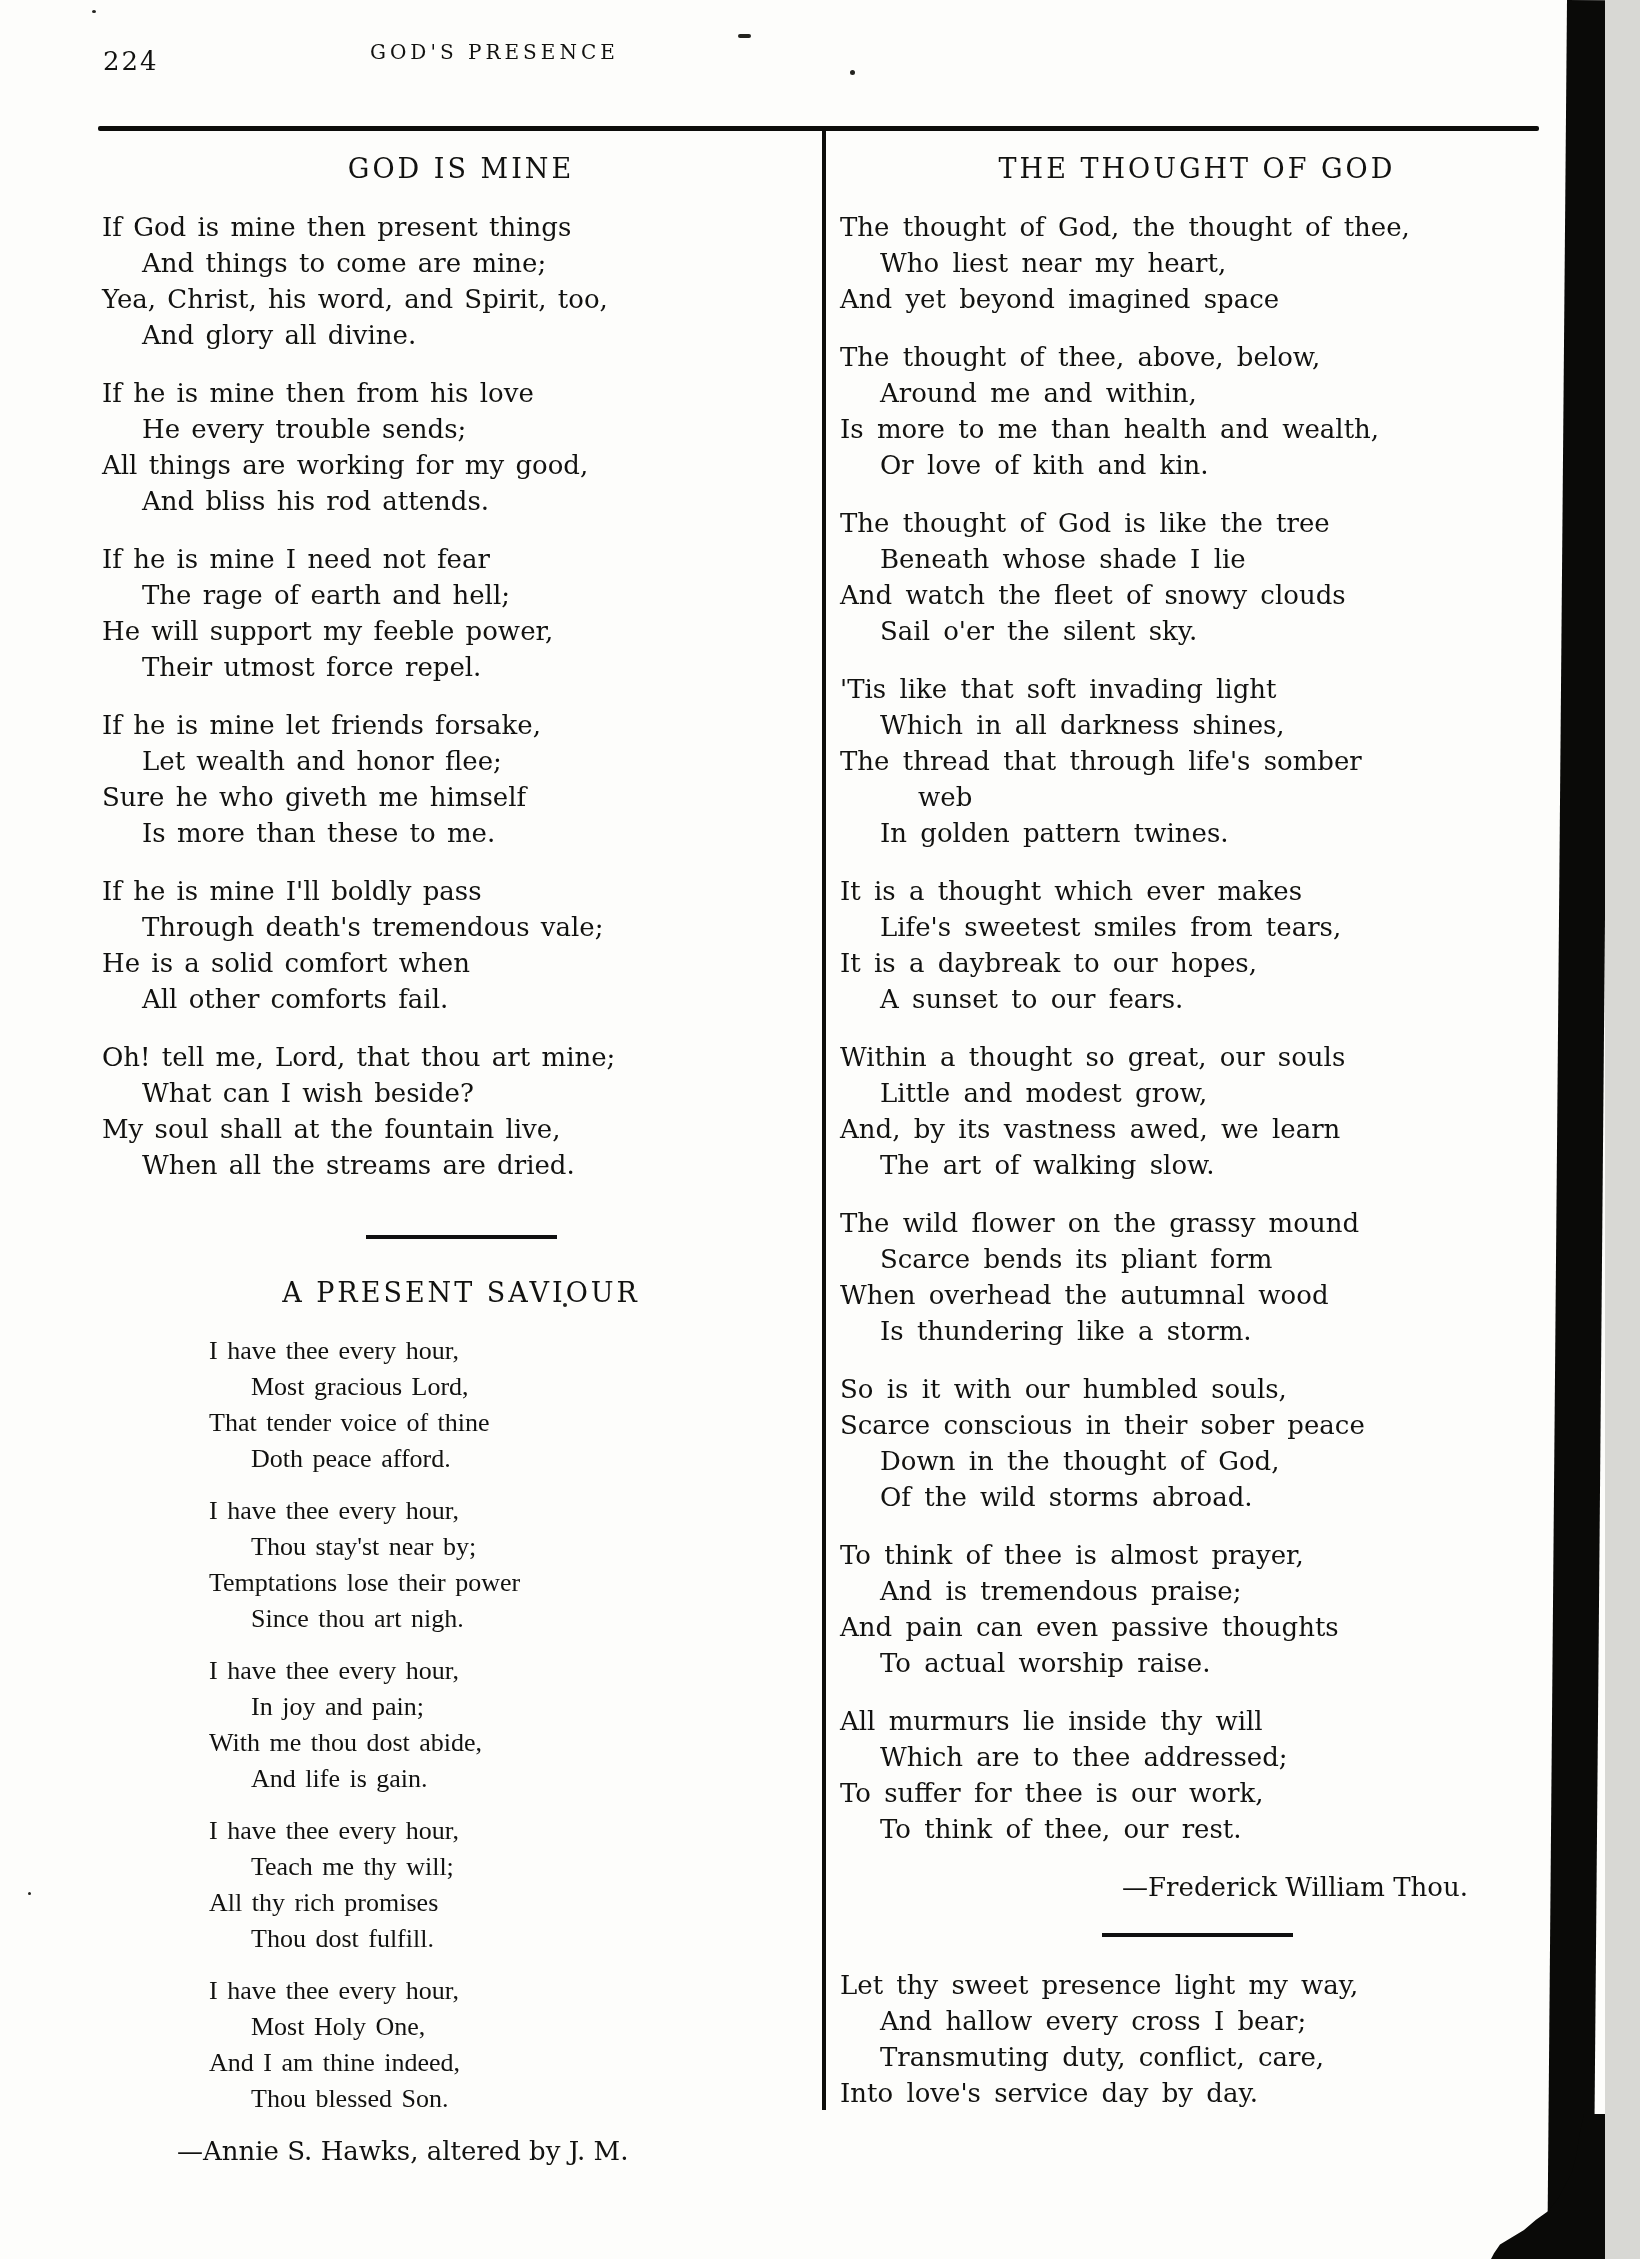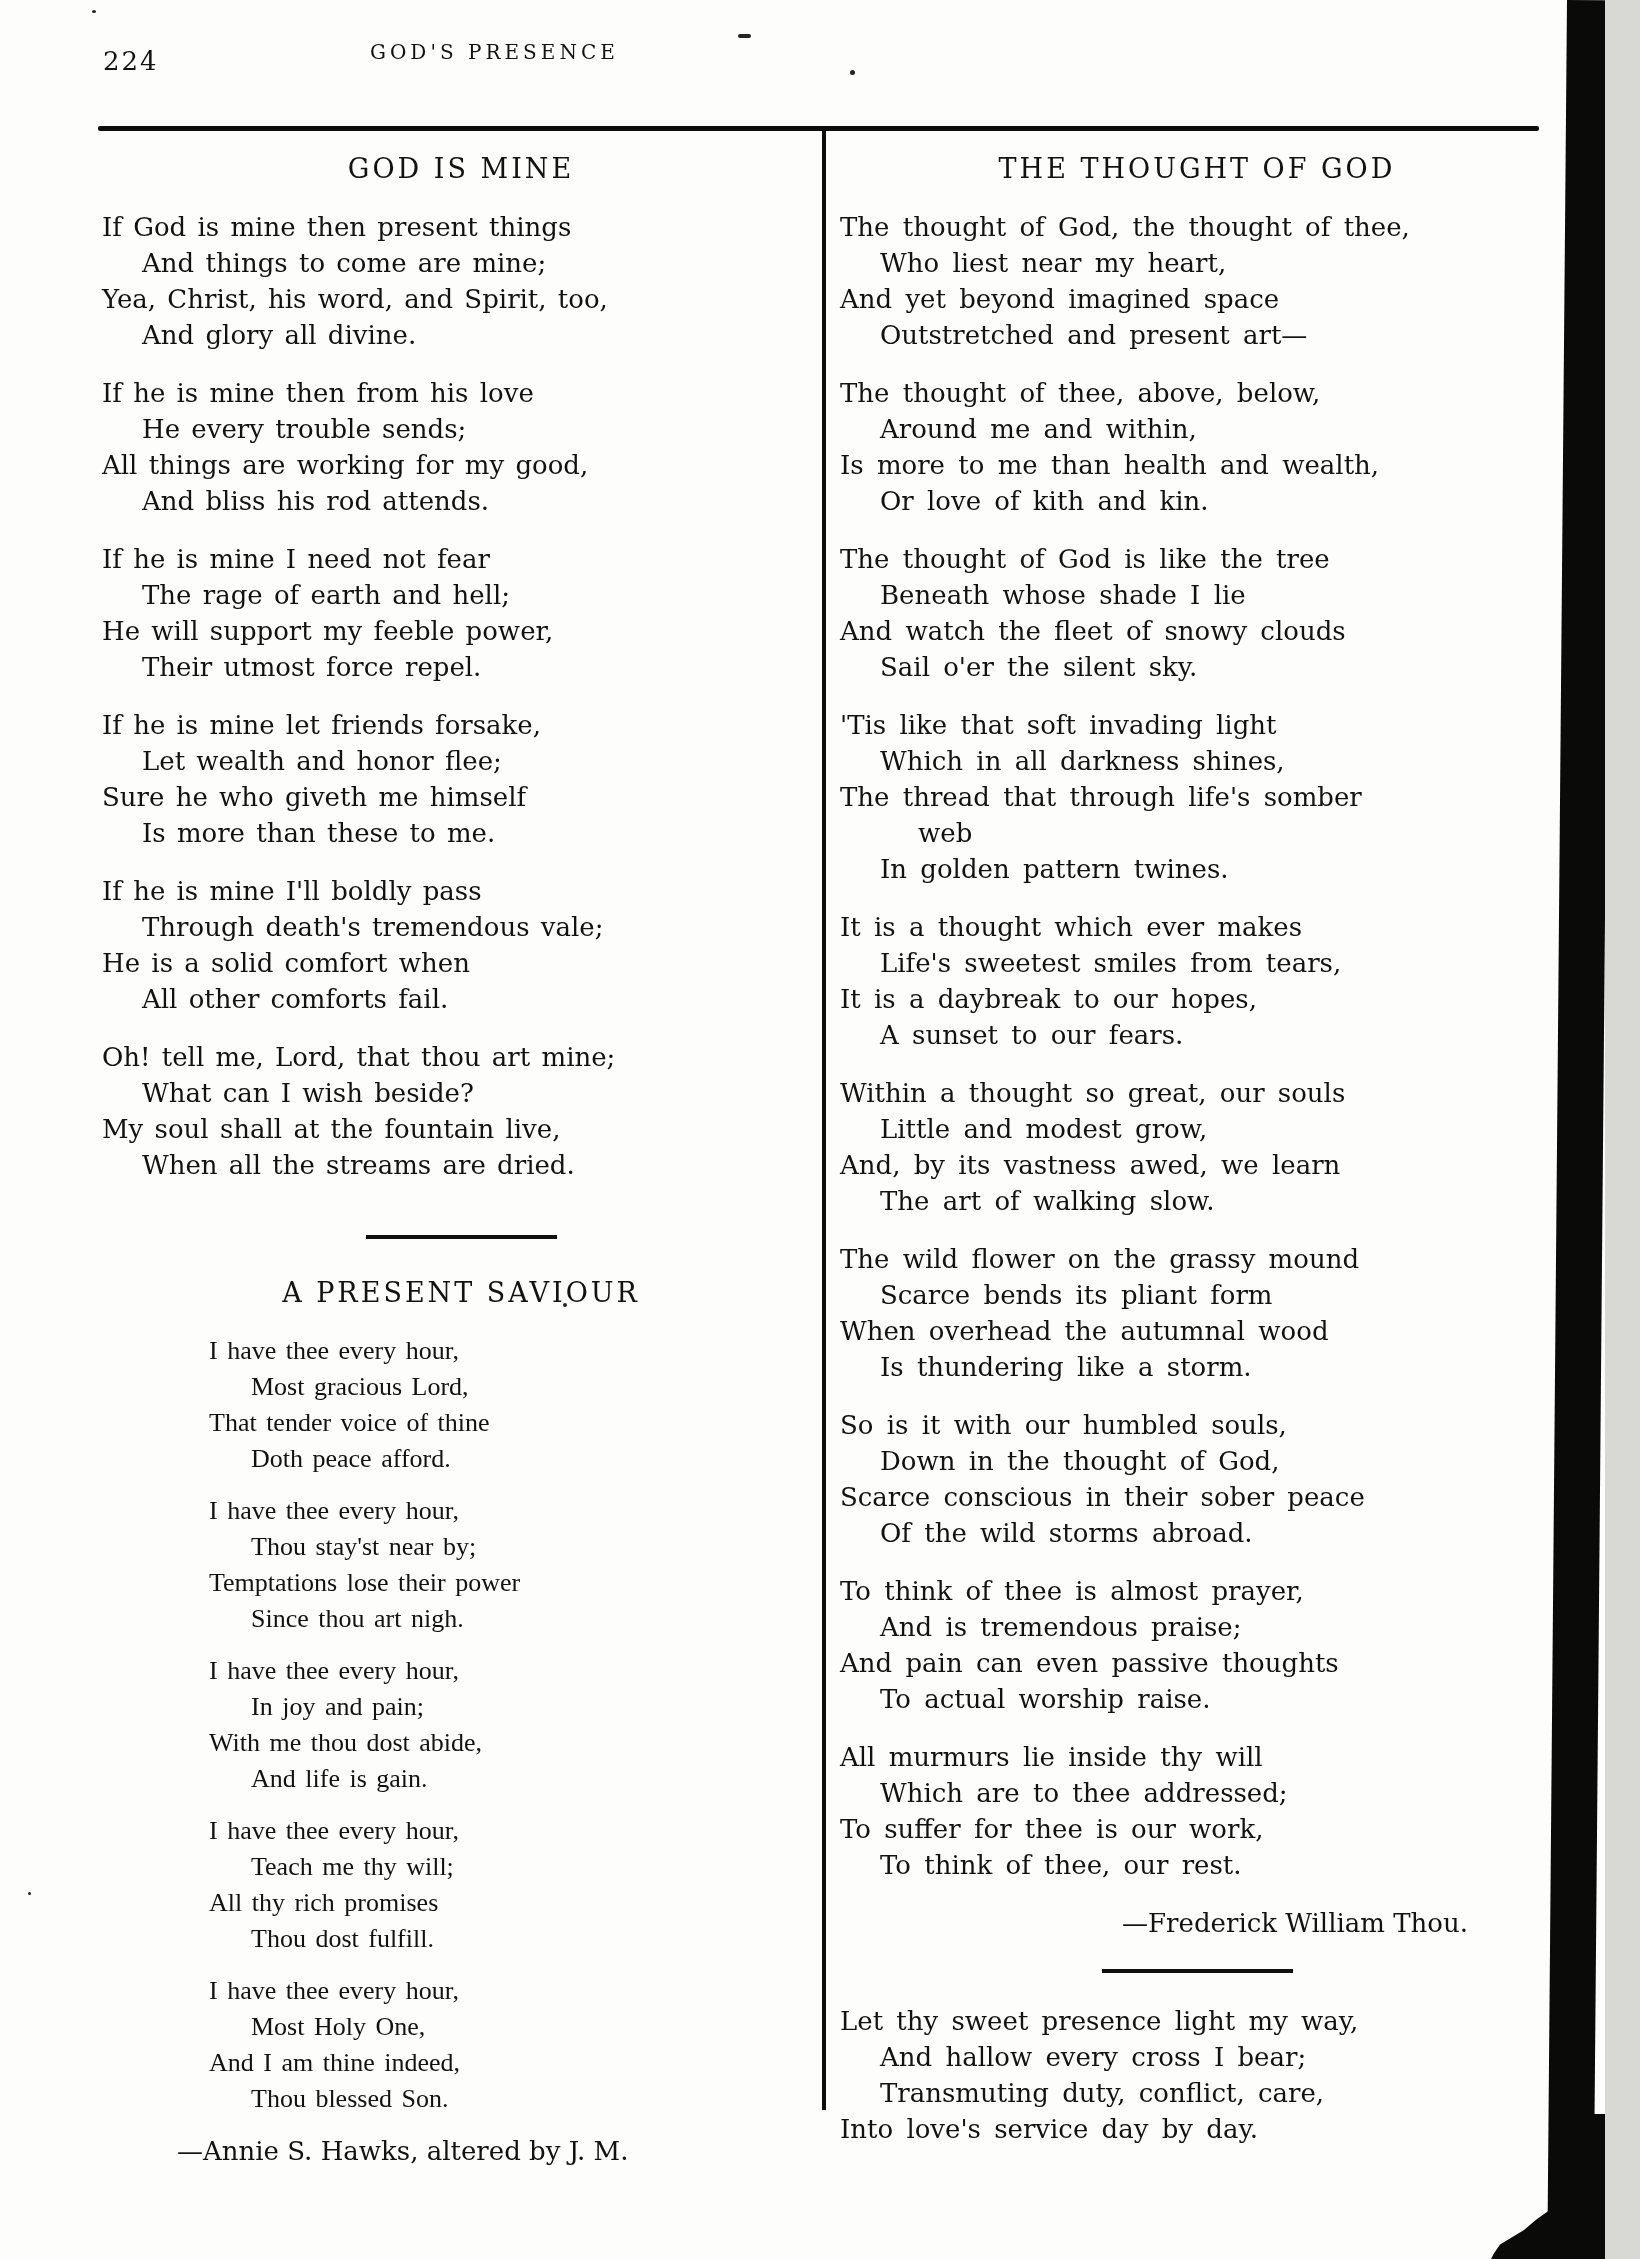--- a/index.html
+++ b/index.html
@@ -145,21 +145,20 @@
       </section>
     </div>
   <div class="col col-right" id="col-right">
       <section class="poem">
         <h2 class="poem-title">THE THOUGHT OF GOD</h2>
         <div class="stanzas">
           <div class="stanza">
             <div class="line i0">The thought of God, the thought of thee,</div>
             <div class="line i1">Who liest near my heart,</div>
             <div class="line i0">And yet beyond imagined space</div>
-            <div class="line i1">Outstretched and present art—</div>
           </div>
           <div class="stanza">
             <div class="line i0">The thought of thee, above, below,</div>
             <div class="line i1">Around me and within,</div>
             <div class="line i0">Is more to me than health and wealth,</div>
             <div class="line i1">Or love of kith and kin.</div>
           </div>
           <div class="stanza">
             <div class="line i0">The thought of God is like the tree</div>
             <div class="line i1">Beneath whose shade I lie</div>
@@ -186,22 +185,22 @@
             <div class="line i1">The art of walking slow.</div>
           </div>
           <div class="stanza">
             <div class="line i0">The wild flower on the grassy mound</div>
             <div class="line i1">Scarce bends its pliant form</div>
             <div class="line i0">When overhead the autumnal wood</div>
             <div class="line i1">Is thundering like a storm.</div>
           </div>
           <div class="stanza">
             <div class="line i0">So is it with our humbled souls,</div>
+            <div class="line i0">Scarce conscious in their sober peace</div>
             <div class="line i1">Down in the thought of God,</div>
-            <div class="line i0">Scarce conscious in their sober peace</div>
             <div class="line i1">Of the wild storms abroad.</div>
           </div>
           <div class="stanza">
             <div class="line i0">To think of thee is almost prayer,</div>
             <div class="line i1">And is tremendous praise;</div>
             <div class="line i0">And pain can even passive thoughts</div>
             <div class="line i1">To actual worship raise.</div>
           </div>
           <div class="stanza">
             <div class="line i0">All murmurs lie inside thy will</div>

